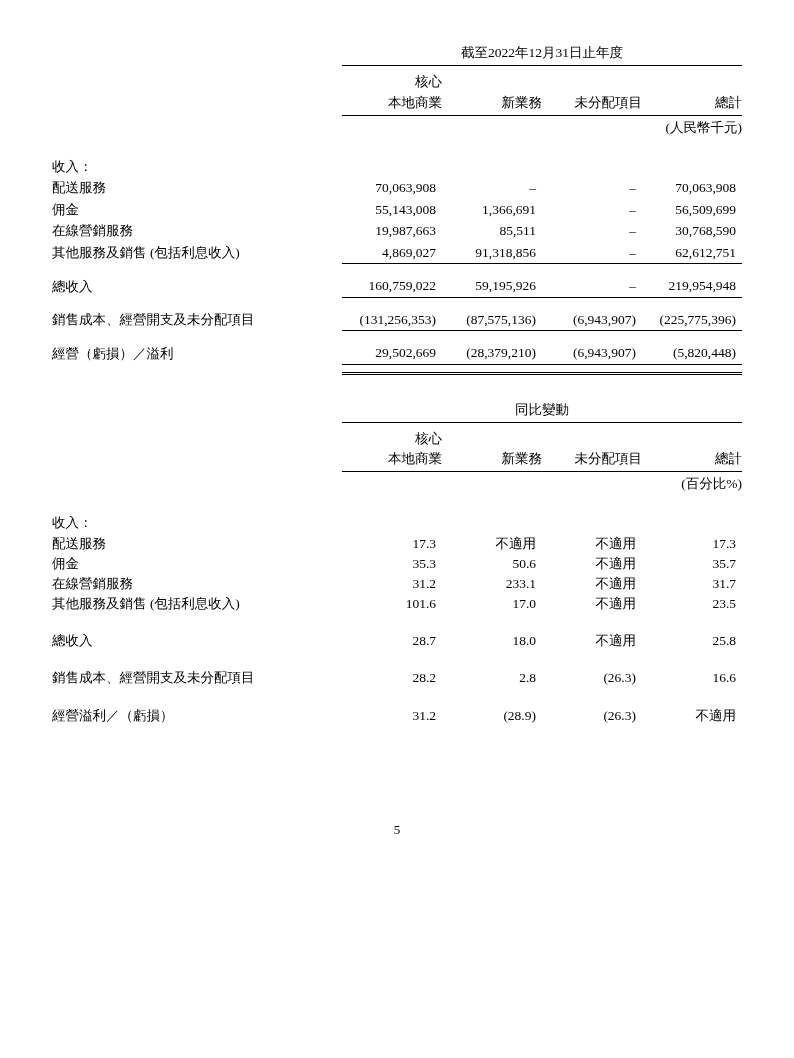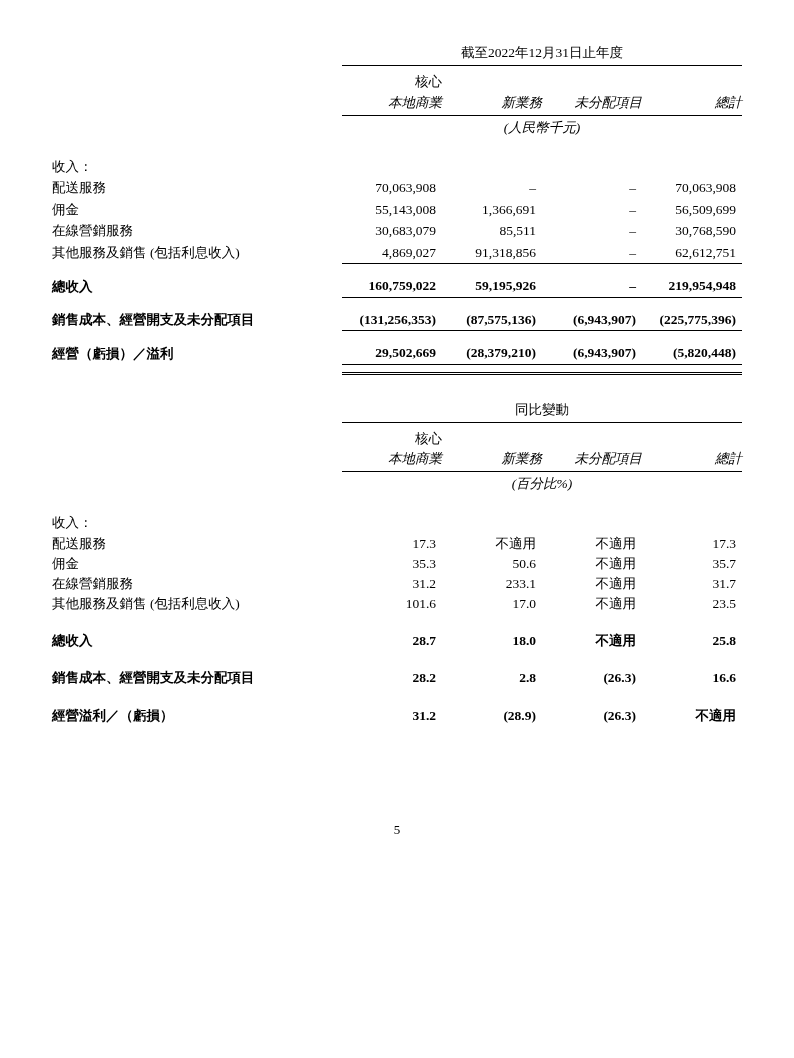--- a/index.html
+++ b/index.html
@@ -58,38 +58,36 @@
     border-bottom: 1px solid #000;
   }
   .hdr-cell {
     text-align: right;
     font-size: 13.5px;
     line-height: 1.32;
     padding-bottom: 3px !important;
   }
   .hdr-underline td {
     border-bottom: 1px solid #000;
-    font-style: italic;
   }
   .units {
-    text-align: center;
-    font-style: italic;
+    text-align: right;
     font-size: 13.5px;
     padding-top: 3px !important;
     padding-bottom: 3px !important;
   }
 
   .sp-xs td { height: 7px; }
   .sp-s td  { height: 11px; }
   .sp-m td  { height: 16px; }
 
   .row td { height: 21.5px; line-height: 21.5px; }
   .row-tight td { height: 20px; line-height: 20px; }
 
-  .bold .lbl, .bold .num { font-weight: bold; }
+  .bold .lbl, .bold .num { font-weight: normal; }
 
   .dbl-rule td.num {
     border-top: 1px solid #000;
     border-bottom: 3px double #000;
   }
   .single-rule td.num {
     border-top: 1px solid #000;
   }
 
   .section-gap { height: 26px; }
@@ -165,21 +163,21 @@
       </tr>
       <tr class="row">
         <td class="lbl">佣金</td>
         <td class="num">55,143,008</td>
         <td class="num">1,366,691</td>
         <td class="num">–</td>
         <td class="num">56,509,699</td>
       </tr>
       <tr class="row">
         <td class="lbl">在線營銷服務</td>
-        <td class="num">30,683,079</td>
+        <td class="num">19,987,663</td>
         <td class="num">85,511</td>
         <td class="num">–</td>
         <td class="num">30,768,590</td>
       </tr>
       <tr class="row">
         <td class="lbl">其他服務及銷售 (包括利息收入)</td>
         <td class="num">4,869,027</td>
         <td class="num">91,318,856</td>
         <td class="num">–</td>
         <td class="num">62,612,751</td>

